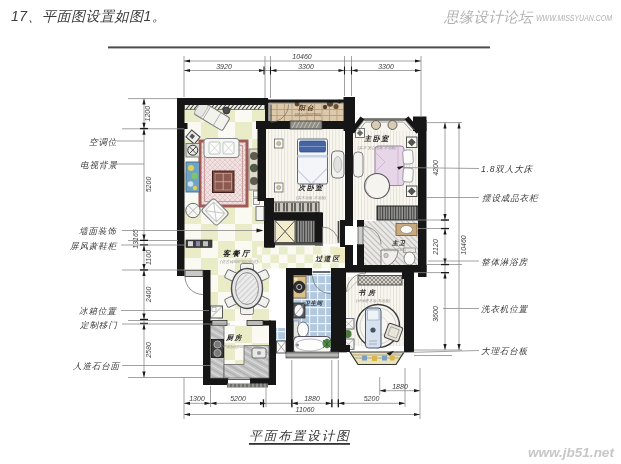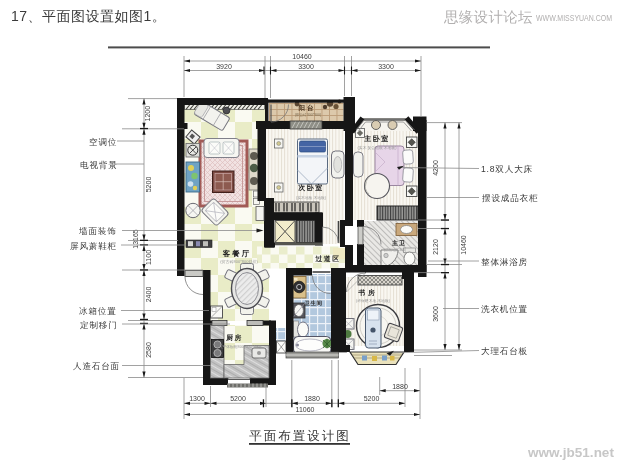--- a/index.html
+++ b/index.html
@@ -1,17 +1,17 @@
 <!DOCTYPE html>
 <html><head>
 <meta charset="utf-8">
 <style>
   html,body{margin:0;padding:0;background:#fff;}
   .page{position:relative;width:616px;height:464px;background:#fff;overflow:hidden;
-        font-family:"Liberation Sans", sans-serif;}
+        font-family:"Liberation Sans", sans-serif;font-style:italic;}
 </style>
 </head>
 <body>
 <div class="page">
 <svg width="621" height="464" viewBox="0 0 621 464" shape-rendering="auto">
 <defs>
   <pattern id="checker" x="184" y="105" width="34" height="34" patternUnits="userSpaceOnUse">
     <rect x="0" y="0" width="34" height="34" fill="#fafaf2"></rect>
     <rect x="0" y="0" width="17" height="17" fill="#e9ecc7"></rect>
     <rect x="17" y="17" width="17" height="17" fill="#e9ecc7"></rect>

